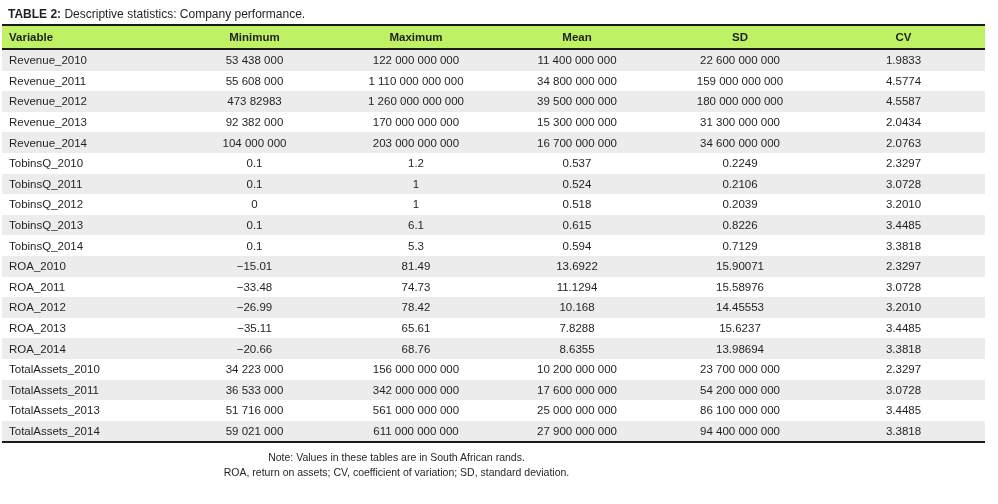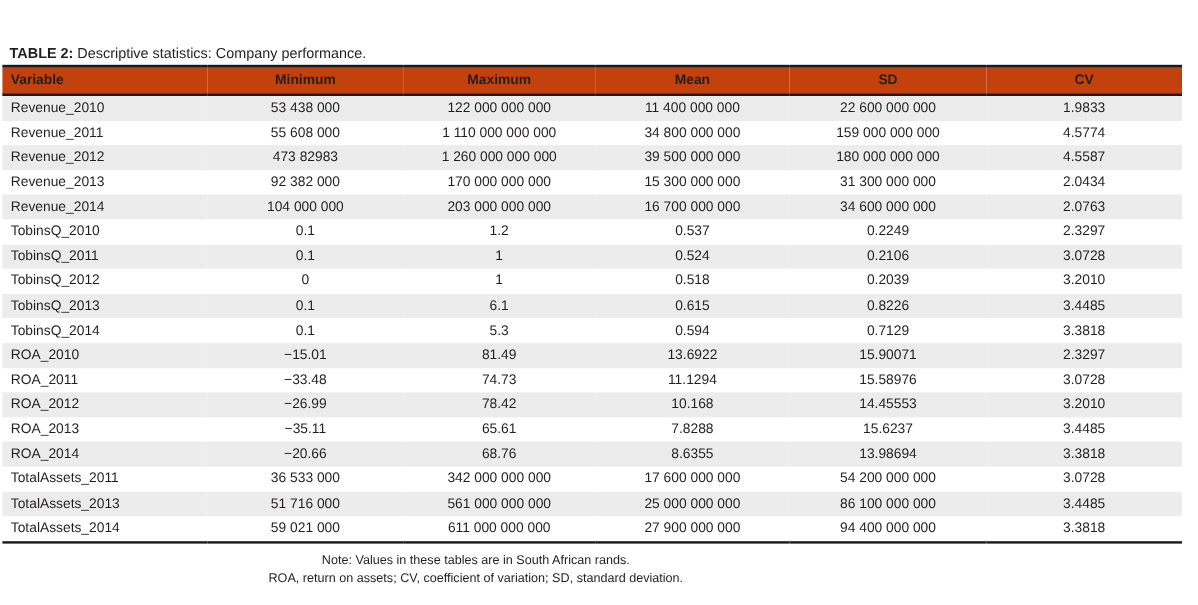--- a/index.html
+++ b/index.html
@@ -9,21 +9,20 @@
     width: 998px;
     height: 504px;
     font-family: "Liberation Sans", sans-serif;
     color: #231f20;
     -webkit-font-smoothing: antialiased;
   }
   .page {
     box-sizing: border-box;
     width: 802px;
     padding: 7px 13px 0 2px;
-    margin-top: 30px;
   }
   
   .table-title {
     font-size: 12px;
     line-height: 14px;
     margin: 0 0 3px 6px;
   }
   .table-title .title-label {
     font-weight: bold;
   }
@@ -39,21 +38,21 @@
     border-bottom: 2px solid #1a1a1a;
   }
   table.stats thead th {
     height: 22px;
     font-size: 11.5px;
     font-weight: bold;
     text-align: center;
     vertical-align: middle;
     border-bottom: 2px solid #1a1a1a;
     padding: 0;
-    background: #c2410c;
+    background: #bef264;
   }
   table.stats thead th.left,
   table.stats td.left {
     text-align: left;
     padding-left: 7px;
   }
   table.stats tbody td {
     height: 20.6px;
     font-size: 11.5px;
     text-align: center;
@@ -221,20 +220,28 @@
         </tr>
         <tr>
           <td class="left">ROA_2014</td>
           <td>−20.66</td>
           <td>68.76</td>
           <td>8.6355</td>
           <td>13.98694</td>
           <td>3.3818</td>
         </tr>
         <tr>
+          <td class="left">TotalAssets_2010</td>
+          <td>34 223 000</td>
+          <td>156 000 000 000</td>
+          <td>10 200 000 000</td>
+          <td>23 700 000 000</td>
+          <td>2.3297</td>
+        </tr>
+        <tr>
           <td class="left">TotalAssets_2011</td>
           <td>36 533 000</td>
           <td>342 000 000 000</td>
           <td>17 600 000 000</td>
           <td>54 200 000 000</td>
           <td>3.0728</td>
         </tr>
         <tr>
           <td class="left">TotalAssets_2013</td>
           <td>51 716 000</td>

